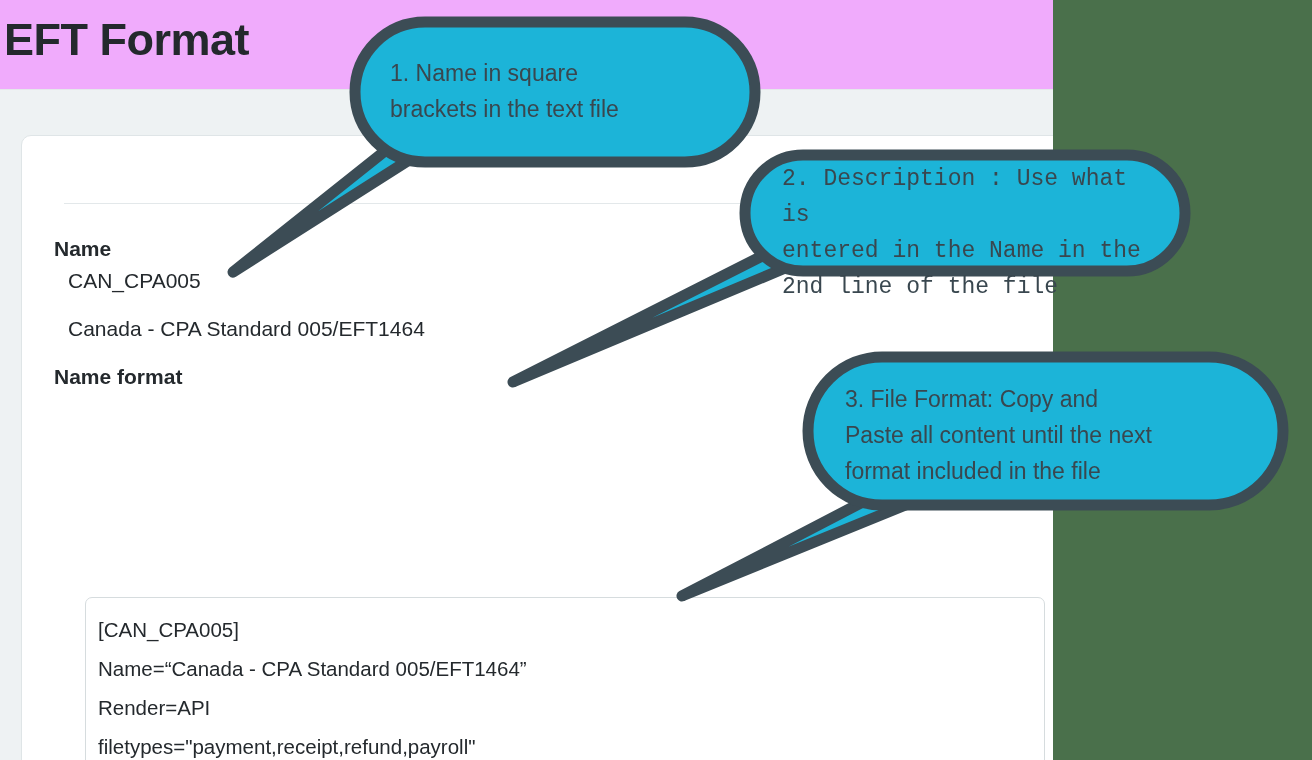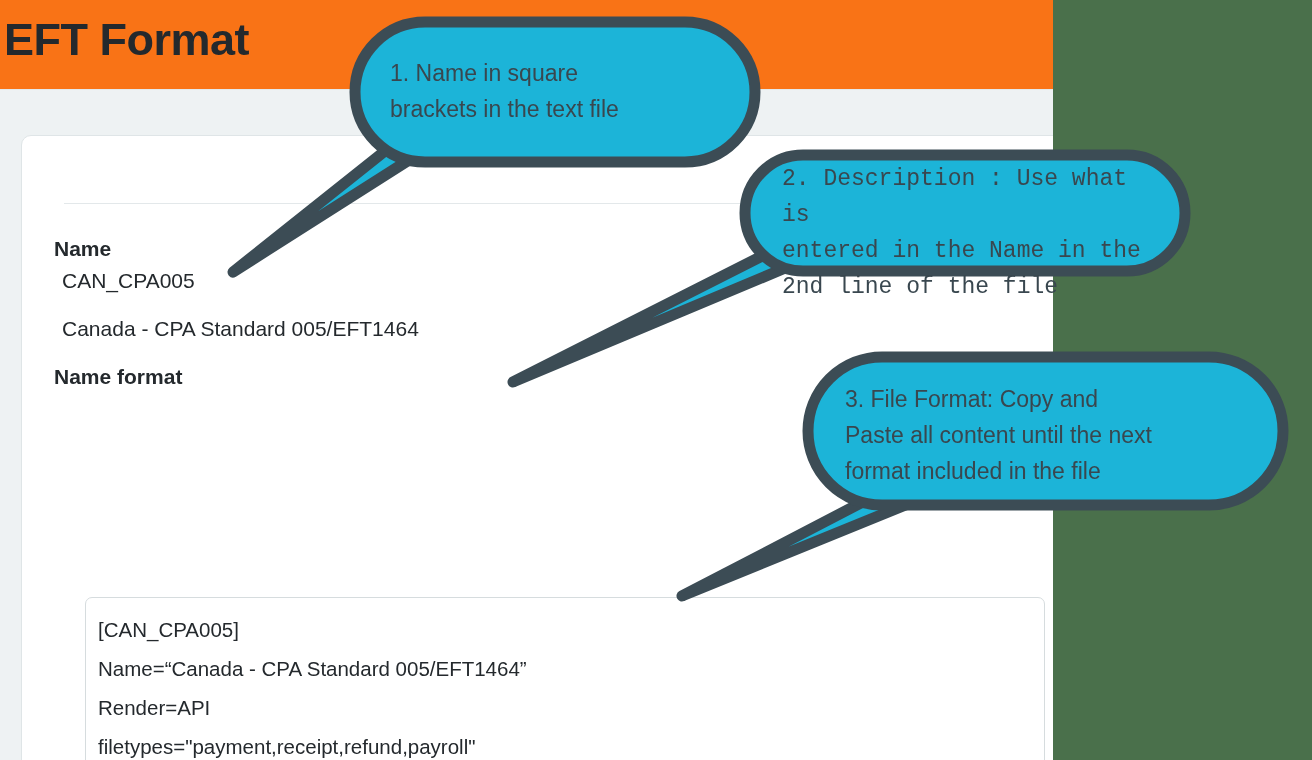--- a/index.html
+++ b/index.html
@@ -42,21 +42,21 @@
     background: #eef2f3;
     overflow: hidden;
   }
 
   .app-header {
     position: absolute;
     left: 0;
     top: 0;
     width: 1053px;
     height: 90px;
-    background: #f97316;
+    background: #f0abfc;
     border-bottom: 1px solid #e4e9ea;
     box-sizing: border-box;
   }
 
   .page-title {
     position: absolute;
     left: 4px;
     top: 14px;
     font-size: 45px;
     font-weight: bold;
@@ -100,21 +100,21 @@
     color: #24292d;
     line-height: 26px;
     margin: 0;
   }
 
   .field-value {
     font-size: 21px;
     font-weight: normal;
     color: #24292d;
     line-height: 26px;
-    margin: 6px 0 0 8px;
+    margin: 6px 0 0 14px;
   }
 
   .field-group {
     margin-bottom: 22px;
   }
 
   .field-group.tight {
     margin-bottom: 14px;
   }
 

